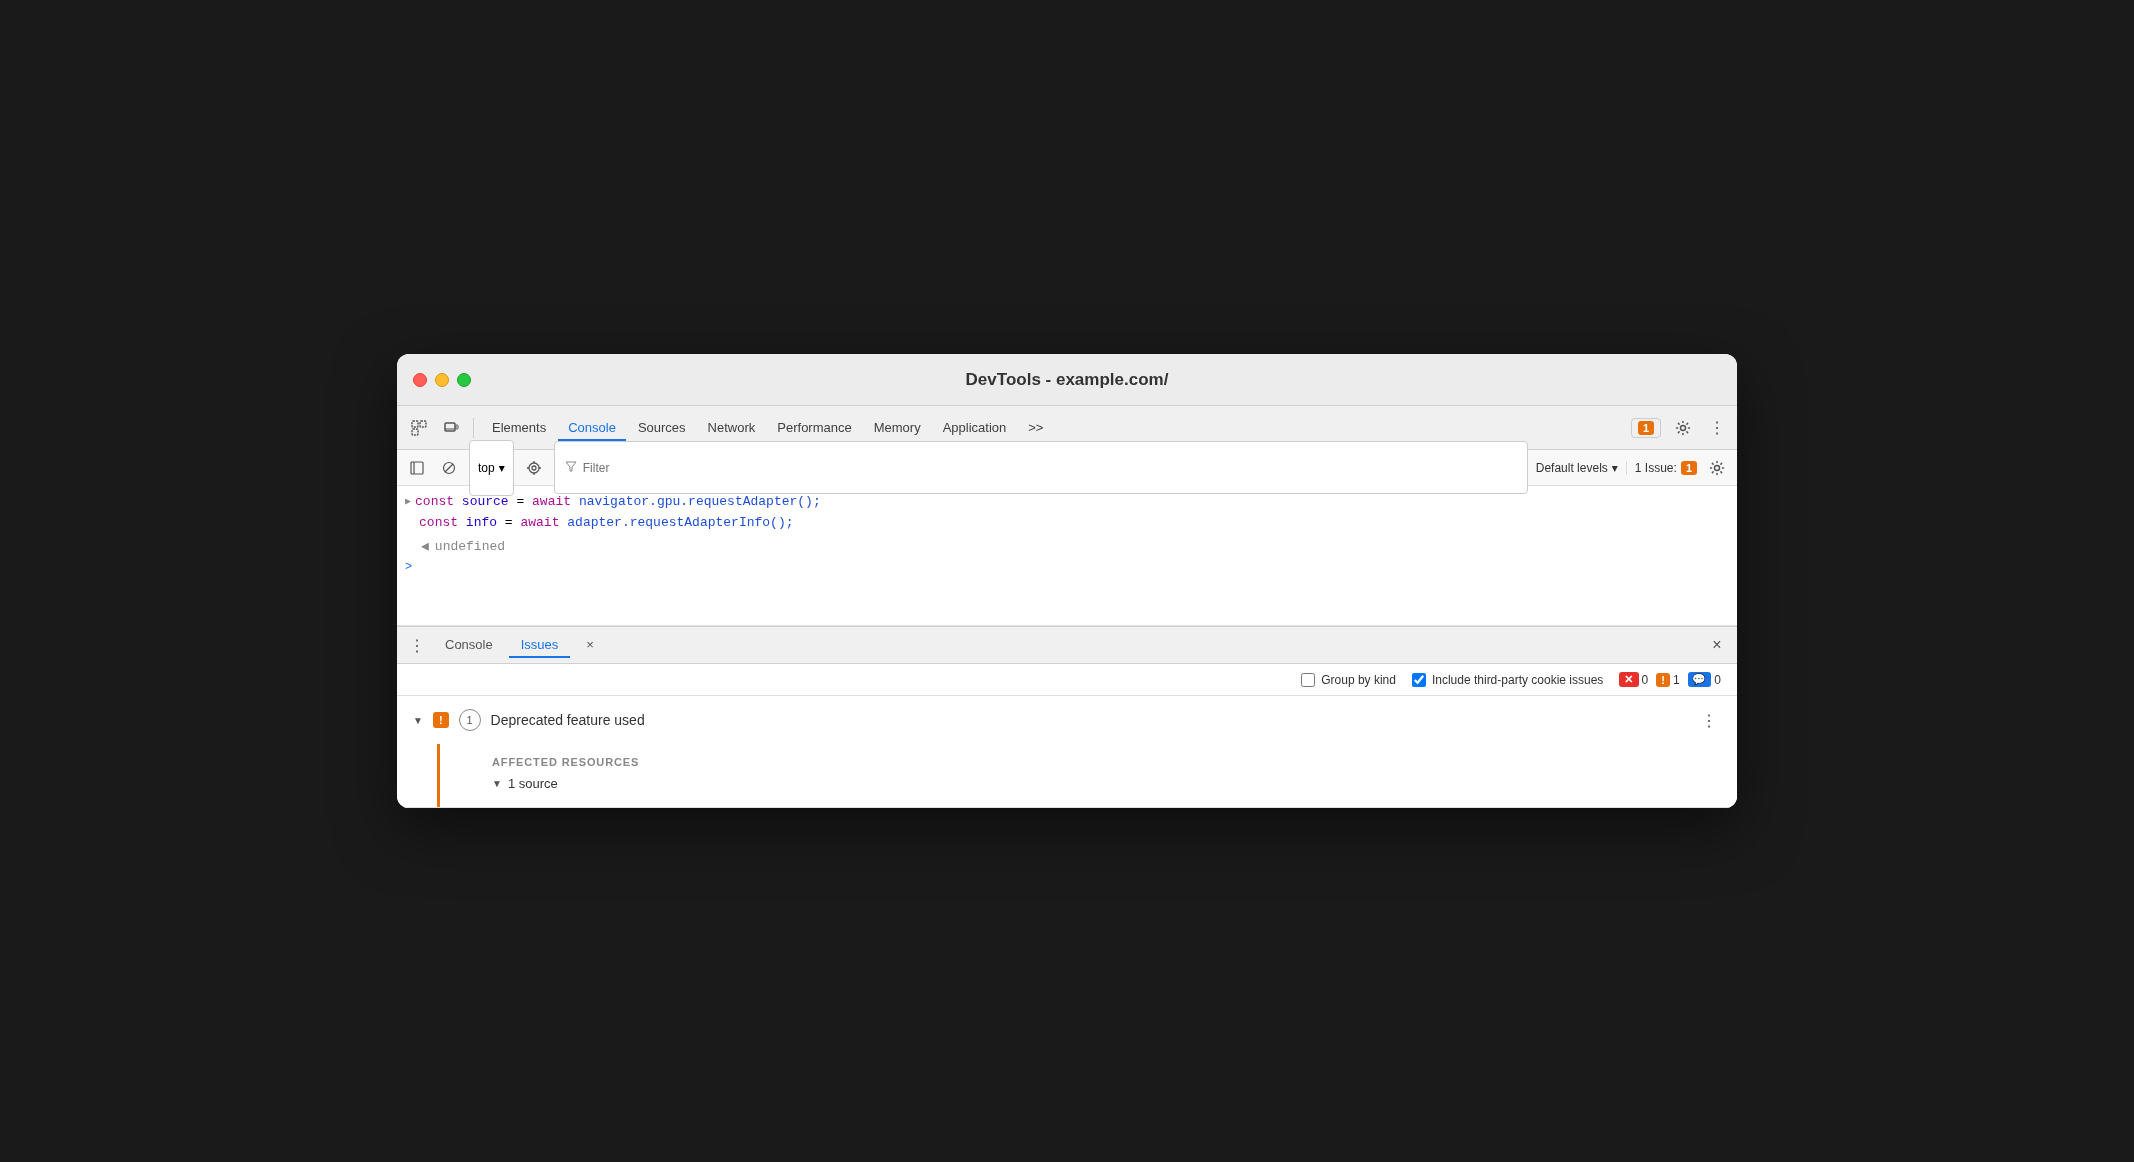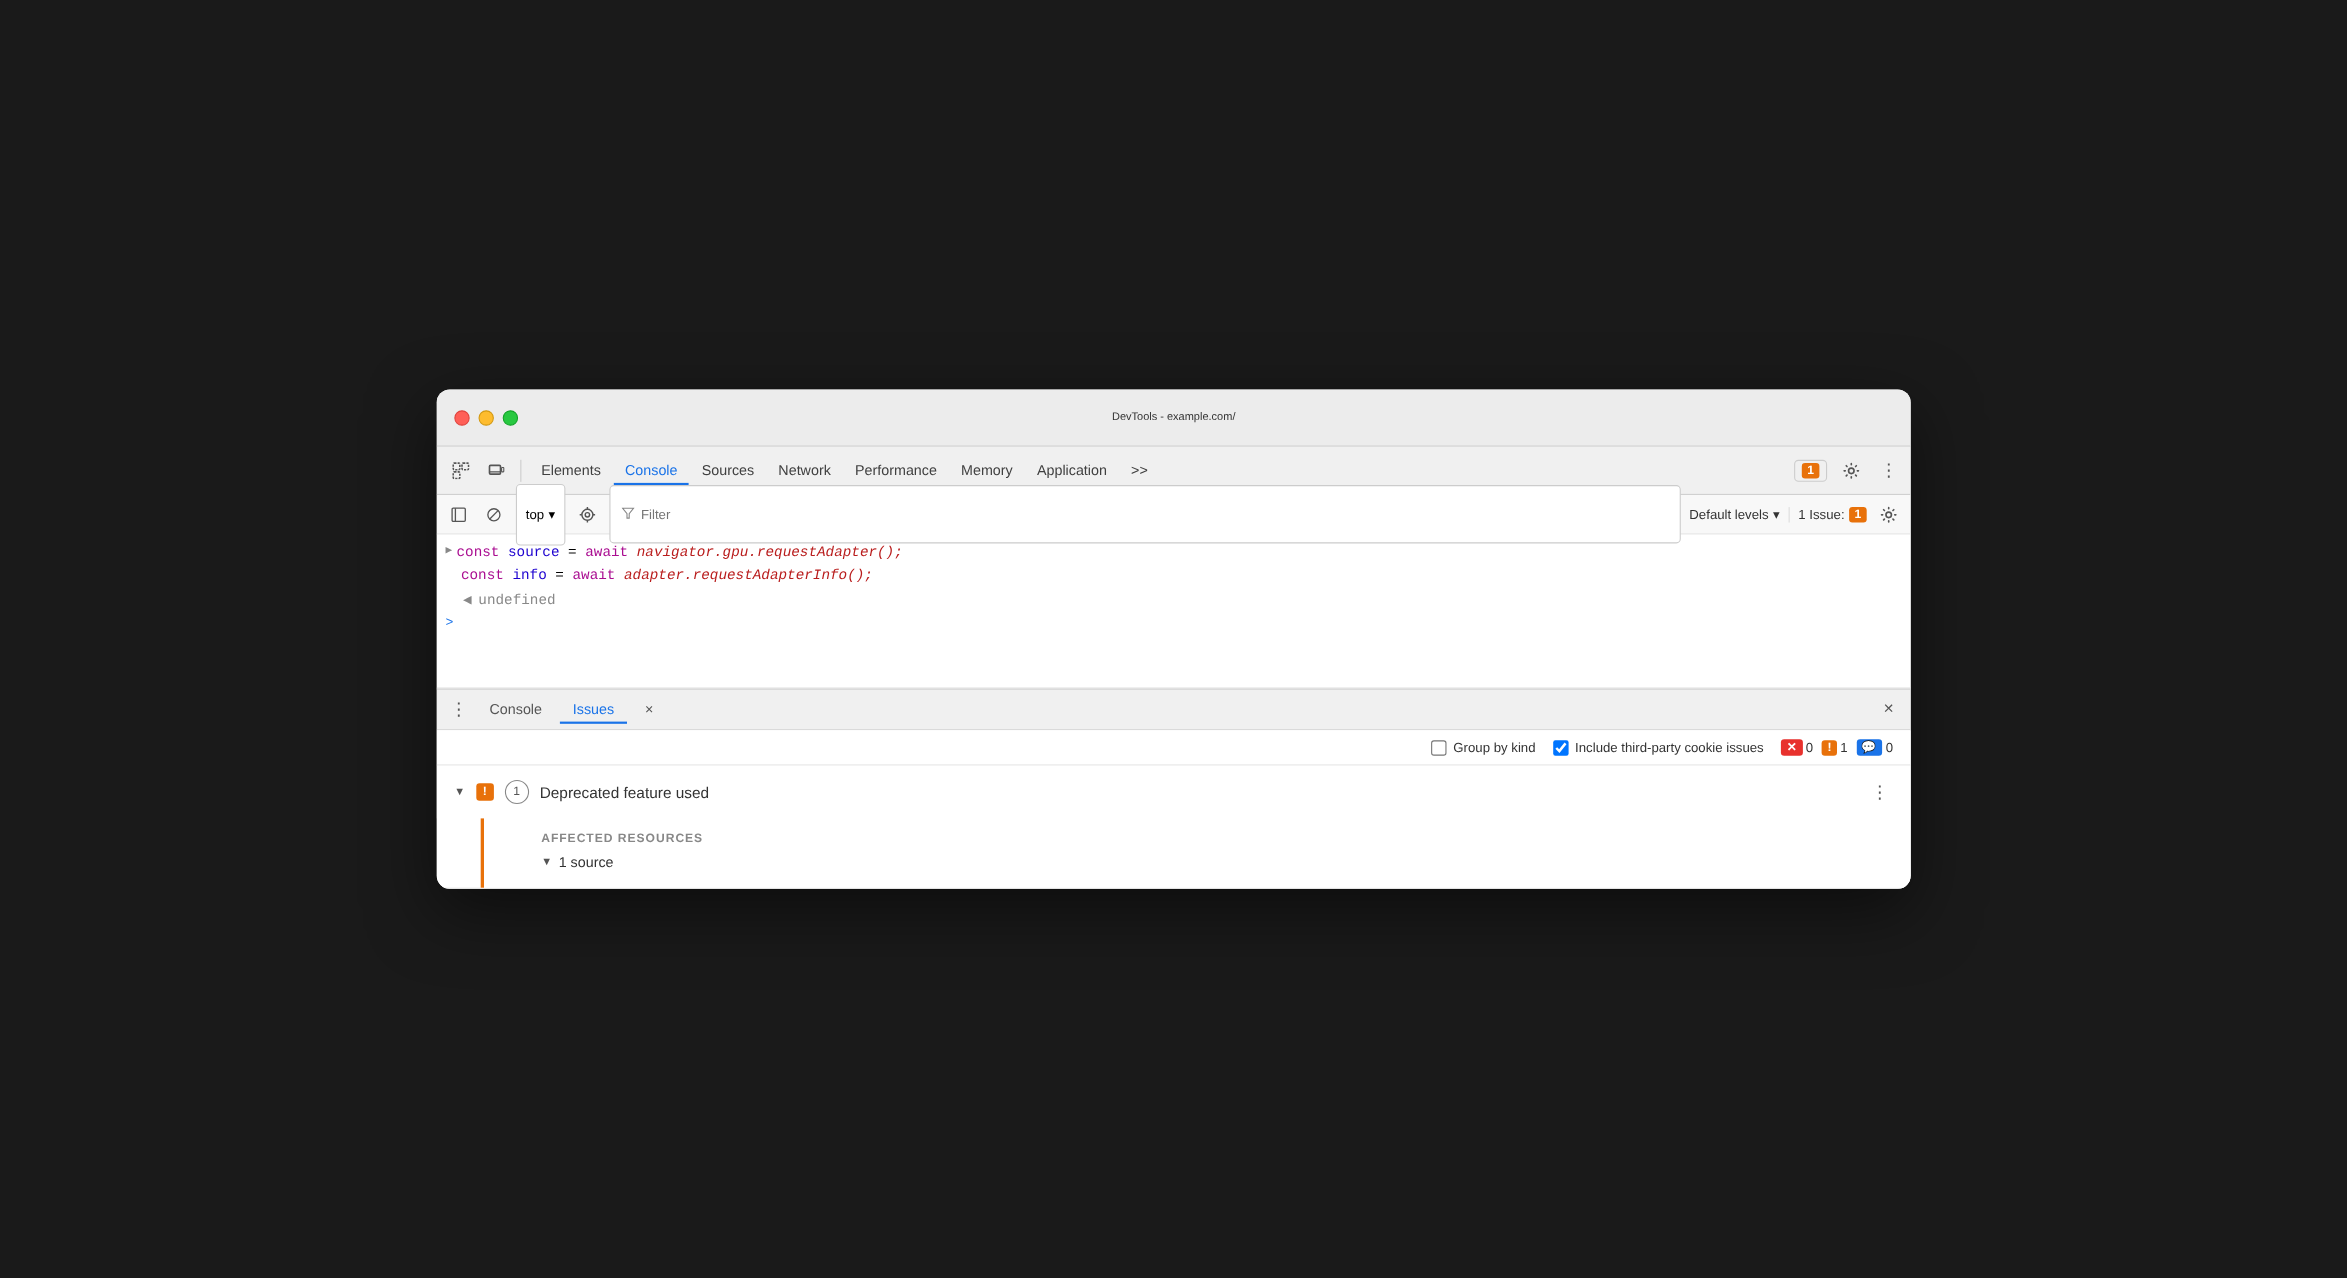--- a/index.html
+++ b/index.html
@@ -39,22 +39,22 @@
       border-radius: 50%;
       cursor: pointer;
     }
     .traffic-light.close { background: #ff5f57; border: 1px solid #e0443e; }
     .traffic-light.minimize { background: #febc2e; border: 1px solid #d49a12; }
     .traffic-light.maximize { background: #28c840; border: 1px solid #14a429; }
     .title-bar-title {
       position: absolute;
       left: 50%;
       transform: translateX(-50%);
-      font-size: 10px;
-      font-weight: 400;
+      font-size: 17px;
+      font-weight: 700;
       color: #333;
     }
     
     .toolbar {
       background: #f0f0f0;
       border-bottom: 1px solid #d0d0d0;
       display: flex;
       align-items: center;
       padding: 0 8px;
       height: 44px;
@@ -229,21 +229,21 @@
       margin-right: 4px;
       cursor: pointer;
       font-size: 10px;
       margin-top: 2px;
       user-select: none;
     }
     .code-block { display: flex; flex-direction: column; }
     .code-keyword { color: #aa0d91; }
     .code-var { color: #1c00cf; }
     .code-awaited { color: #aa0d91; }
-    .code-fn { color: #b91c1c; font-style: italic; }
+    .code-fn { color: #1d4ed8; }
     .return-line {
       color: #888;
       padding: 2px 8px 2px 24px;
       font-size: 13px;
       font-family: 'Courier New', monospace;
     }
     .prompt-line {
       padding: 4px 8px;
       display: flex;
       align-items: center;

